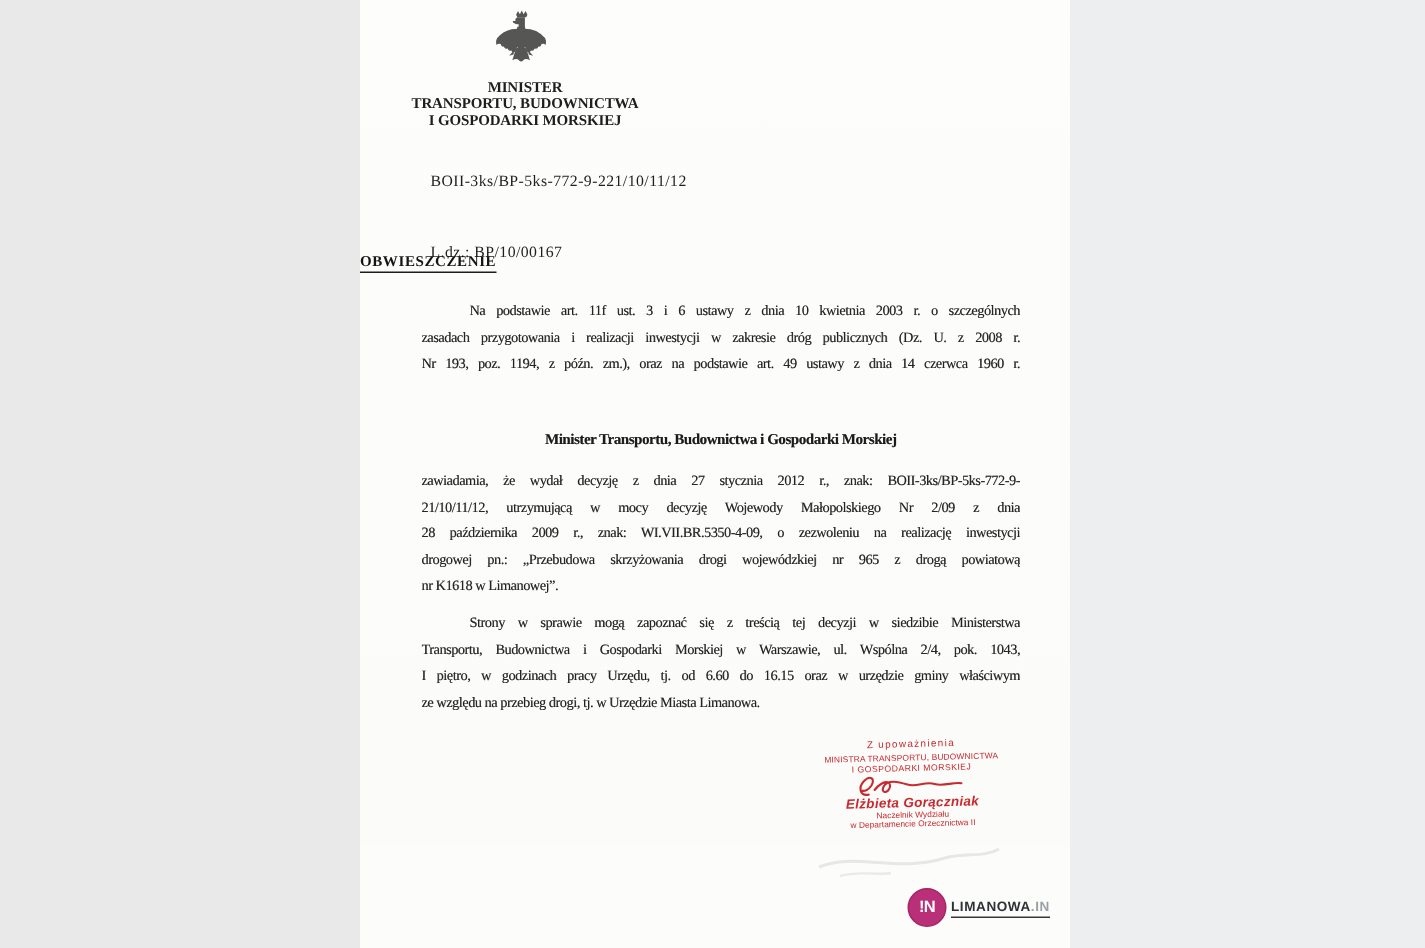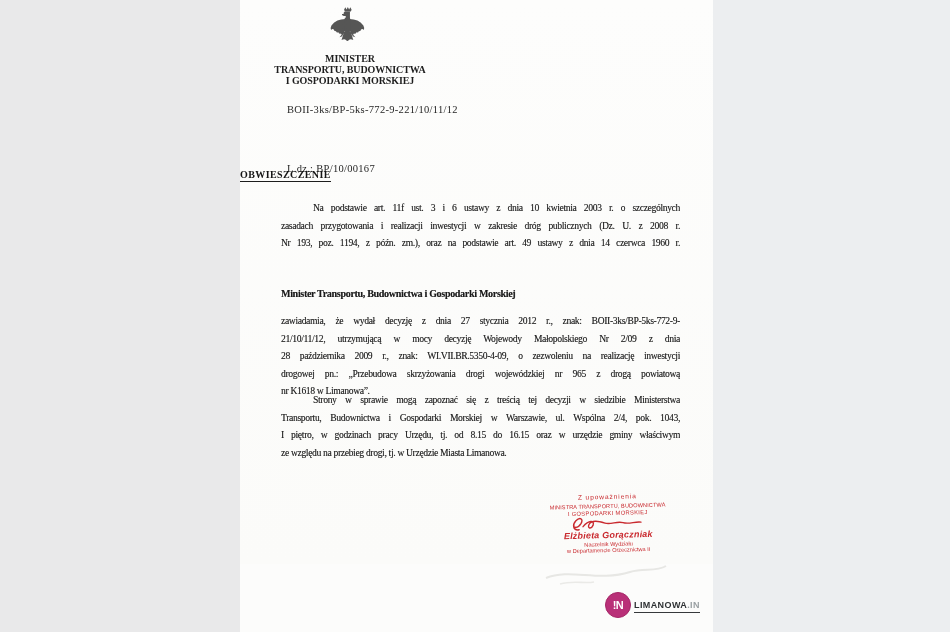--- a/index.html
+++ b/index.html
@@ -12,34 +12,34 @@
     position:absolute; left:240px; top:0; width:473px; height:564px;
     background:linear-gradient(180deg,#fdfdfc,#fbfbf9);
   }
   .abs{position:absolute;}
   
   #eagle{left:86px; top:6px; width:42px; height:43px; filter:blur(.4px); opacity:.88;}
   #letterhead{left:10px; top:53px; width:200px; text-align:center;
     font-weight:bold; font-size:10px; line-height:11px; letter-spacing:-.1px; color:#1e1e1e;}
   
   .ref{left:47px; font-size:10.5px; letter-spacing:.3px; color:#1f1f1f; white-space:nowrap;}
-  #ref1{top:104px;} #ref2{top:131px;margin-top:32px;}
+  #ref1{top:116px;} #ref2{top:131px;margin-top:32px;}
   
   #title{left:0; top:164px; width:473px; text-align:left;}
   #title span{font-weight:bold; font-size:10px; letter-spacing:.4px; color:#151515;
     border-bottom:1.6px solid #1d1d1d; padding-bottom:1px;}
   
   .body-par{left:41px; width:399px; font-size:9.5px; letter-spacing:-.3px;
     color:#242424; text-shadow:.2px 0 0 rgba(30,30,30,.5);}
   .jl{height:17.6px; line-height:17.6px; text-align:justify; text-align-last:justify;
       overflow:hidden; white-space:nowrap;}
   .jl.last{text-align-last:left;}
   .indent{text-indent:32px;}
-  #p1{top:200px;} #p2{top:313px;} #p3{top:392px;}
-  #issuer{left:41px; top:288px; width:399px; text-align:left; font-weight:bold;
+  #p1{top:200px;} #p2{top:313px;} #p3{top:408px;}
+  #issuer{left:41px; top:288px; width:399px; text-align:center; font-weight:bold;
     font-size:10px; letter-spacing:-.3px; color:#1b1b1b; text-shadow:.2px 0 0 rgba(30,30,30,.5);}
   
   #stamp{left:283px; top:491px; width:170px; height:66px; color:#c92a2f;
     transform:rotate(-1.5deg); font-family:"Liberation Sans", sans-serif; text-align:center;}
   #stamp .s-abs{position:absolute; left:0; width:170px; white-space:nowrap;}
   #st1{top:2px; font-size:6.6px; letter-spacing:.9px;}
   #st2{top:11.5px; font-size:5.6px; letter-spacing:.1px;}
   #st3{top:19px; font-size:5.8px; letter-spacing:.3px;}
   #sig{top:24px; left:46px; position:absolute;}
   #sname{top:39px; font-size:9px; font-weight:bold; font-style:italic; letter-spacing:.2px;}
@@ -95,27 +95,27 @@
       <div class="jl">Nr 193, poz. 1194, z późn. zm.), oraz na podstawie art. 49 ustawy z dnia 14 czerwca 1960 r.</div>
     </div>
 
     <div id="issuer" class="abs">Minister Transportu, Budownictwa i Gospodarki Morskiej</div>
 
     <div id="p2" class="abs body-par">
       <div class="jl">zawiadamia, że wydał decyzję z dnia 27 stycznia 2012 r., znak: BOII-3ks/BP-5ks-772-9-</div>
       <div class="jl">21/10/11/12,  utrzymującą  w  mocy  decyzję  Wojewody  Małopolskiego  Nr  2/09  z  dnia</div>
       <div class="jl">28 października 2009 r., znak: WI.VII.BR.5350-4-09, o zezwoleniu na realizację inwestycji</div>
       <div class="jl">drogowej pn.: „Przebudowa skrzyżowania drogi wojewódzkiej nr 965 z drogą powiatową</div>
-      <div class="jl last">nr K1618 w Limanowa”.</div>
+      <div class="jl last">nr K1618 w Limanowej”.</div>
     </div>
 
     <div id="p3" class="abs body-par">
       <div class="jl indent">Strony w sprawie mogą zapoznać się z treścią tej decyzji w siedzibie Ministerstwa</div>
       <div class="jl">Transportu, Budownictwa i Gospodarki Morskiej w Warszawie, ul. Wspólna 2/4, pok. 1043,</div>
-      <div class="jl">I piętro, w godzinach pracy Urzędu, tj. od 8.15 do 16.15 oraz w urzędzie gminy właściwym</div>
+      <div class="jl">I piętro, w godzinach pracy Urzędu, tj. od 6.60 do 16.15 oraz w urzędzie gminy właściwym</div>
       <div class="jl last">ze względu na przebieg drogi, tj. w Urzędzie Miasta Limanowa.</div>
     </div>
 
     <div id="stamp" class="abs">
       <div id="st1" class="s-abs">Z upoważnienia</div>
       <div id="st2" class="s-abs">MINISTRA TRANSPORTU, BUDOWNICTWA</div>
       <div id="st3" class="s-abs">I GOSPODARKI MORSKIEJ</div>
       <svg id="sig" width="78" height="18" viewBox="0 0 78 18" aria-hidden="true">
         <g fill="none" stroke="#c92a2f" stroke-width="1.4" stroke-linecap="round">
           <path d="M10 14 C4 15 3 9 7 5 C11 1 15 3 12 8 C10 11 7 12 5 11"></path>

